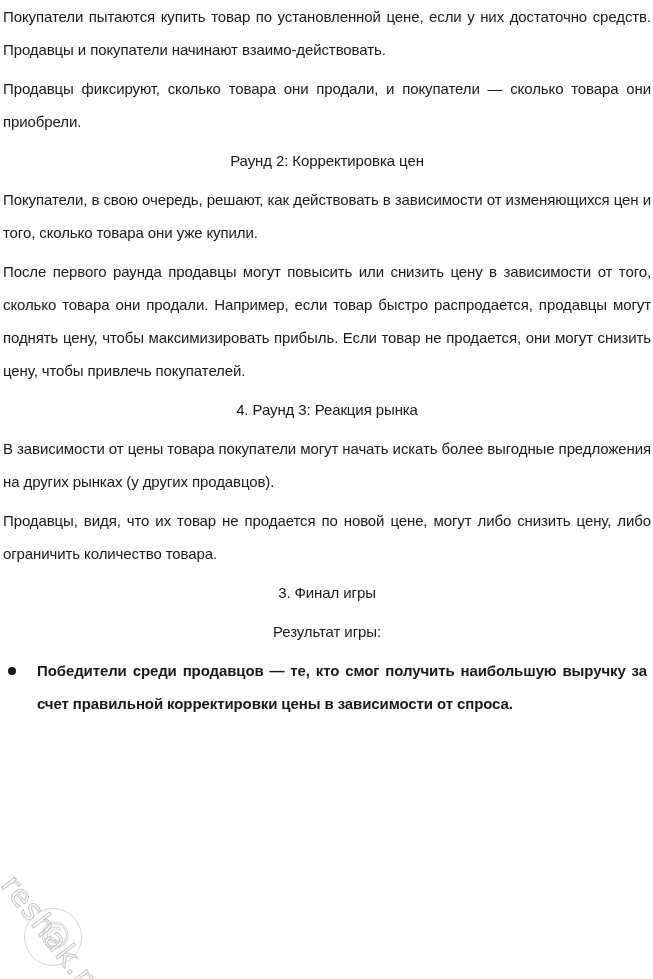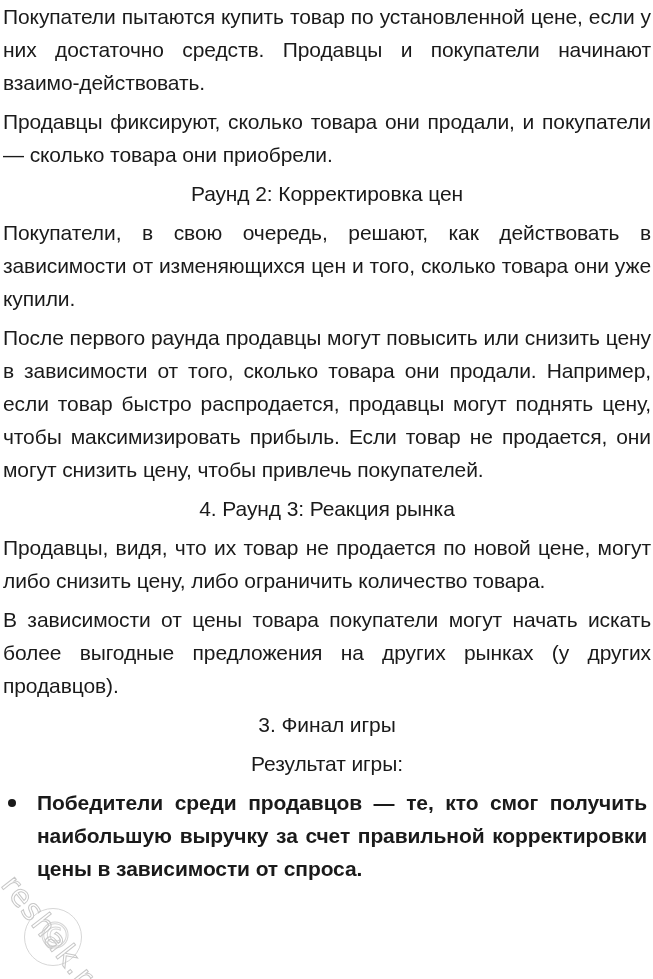--- a/index.html
+++ b/index.html
@@ -13,21 +13,21 @@
       overflow: hidden;
       position: relative;
       font-family: "Liberation Sans", "DejaVu Sans", sans-serif;
       color: #1a1a1a;
     }
     .doc {
       position: absolute;
       left: 3px;
       top: 0;
       width: 648px;
-      font-size: 21px;
+      font-size: 15px;
       line-height: 33px;
       letter-spacing: -0.1px;
     }
     .p {
       margin: 0 0 6px 0;
       text-align: justify;
       text-align-last: left;
     }
     .h {
       margin: 0 0 6px 0;
@@ -101,22 +101,22 @@
 </head>
 <body>
 
 <div class="doc">
   <p class="p">Покупатели пытаются купить товар по установленной цене, если у них достаточно средств. Продавцы и покупатели начинают взаимо-действовать.</p>
   <p class="p">Продавцы фиксируют, сколько товара они продали, и покупатели — сколько товара они приобрели.</p>
   <p class="h">Раунд 2: Корректировка цен</p>
   <p class="p">Покупатели, в свою очередь, решают, как действовать в зависимости от изменяющихся цен и того, сколько товара они уже купили.</p>
   <p class="p">После первого раунда продавцы могут повысить или снизить цену в зависимости от того, сколько товара они продали. Например, если товар быстро распродается, продавцы могут поднять цену, чтобы максимизировать прибыль. Если товар не продается, они могут снизить цену, чтобы привлечь покупателей.</p>
   <p class="h">4. Раунд 3: Реакция рынка</p>
+  <p class="p">В зависимости от цены товара покупатели могут начать искать более выгодные предложения на других рынках (у других продавцов).</p>
   <p class="p">Продавцы, видя, что их товар не продается по новой цене, могут либо снизить цену, либо ограничить количество товара.</p>
-  <p class="p">В зависимости от цены товара покупатели могут начать искать более выгодные предложения на других рынках (у других продавцов).</p>
   <p class="h">3. Финал игры</p>
   <p class="h">Результат игры:</p>
 
   <ul class="list">
     <li class="li">
       <span class="bullet"></span>
       <span>Победители среди продавцов — те, кто смог получить наибольшую выручку за счет правильной корректировки цены в зависимости от спроса.</span>
     </li>
   </ul>
 </div>

